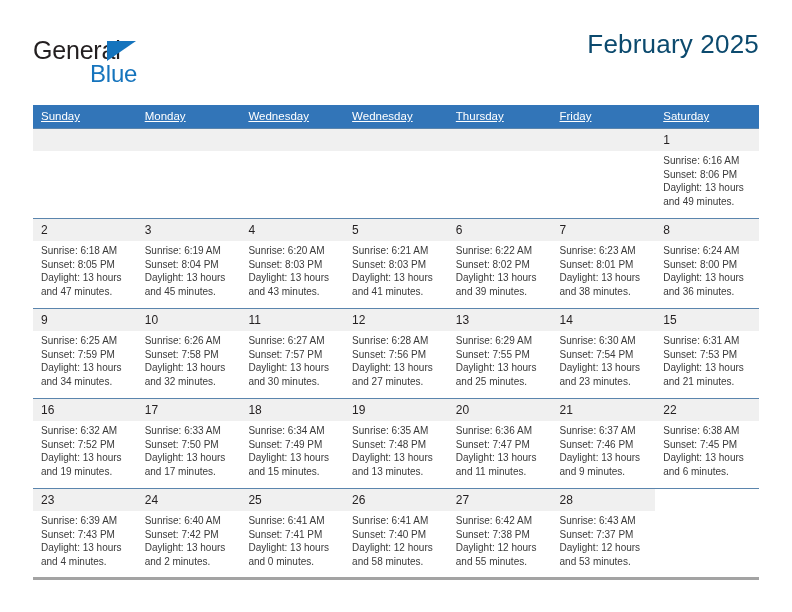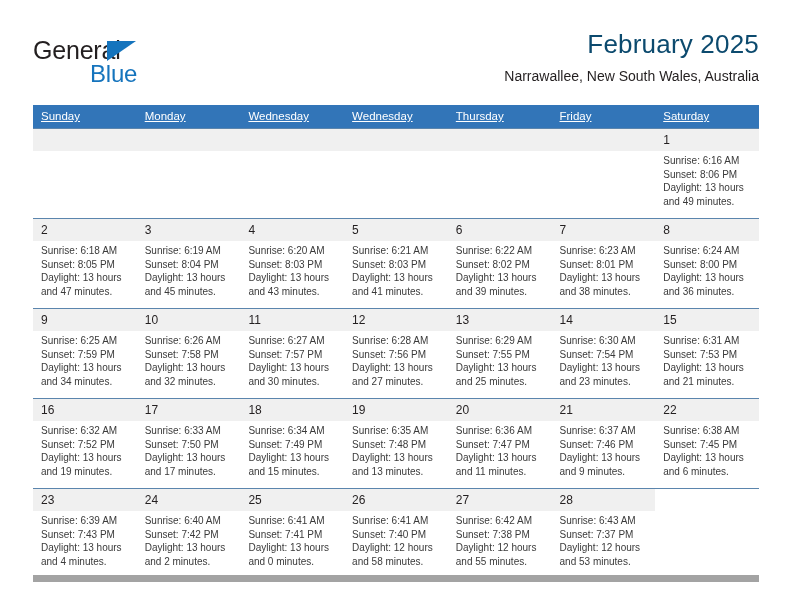--- a/index.html
+++ b/index.html
@@ -109,21 +109,21 @@
   }
   .calendar td {
     vertical-align: top;
     padding: 0;
     border: none;
     border-top: 1px solid #5b85ad;
     height: 90px;
     box-sizing: border-box;
   }
   .calendar tbody tr:last-child td {
-    border-bottom: 7px solid #a3a3a3;
+    border-bottom: 3px solid #a3a3a3;
   }
   .cell-inner {
     height: 100%;
     box-sizing: border-box;
   }
   .daynum {
     background: #f0f0f0;
     font-size: 12px;
     line-height: 14px;
     color: #231f20;
@@ -152,21 +152,20 @@
   <div class="masthead">
 
     <div class="brand">
       <span class="brand-general">General</span>
       <span class="brand-tri"></span>
       <span class="brand-blue">Blue</span>
     </div>
 
     <div class="title-wrap">
       <h1 class="cal-title">February 2025</h1>
-      <div class="cal-subtitle">Narrawallee, New South Wales, Australia</div>
     </div>
 
   </div>
 
   <table class="calendar">
     <thead>
       <tr>
         <th>Sunday</th>
         <th>Monday</th>
         <th>Wednesday</th>

